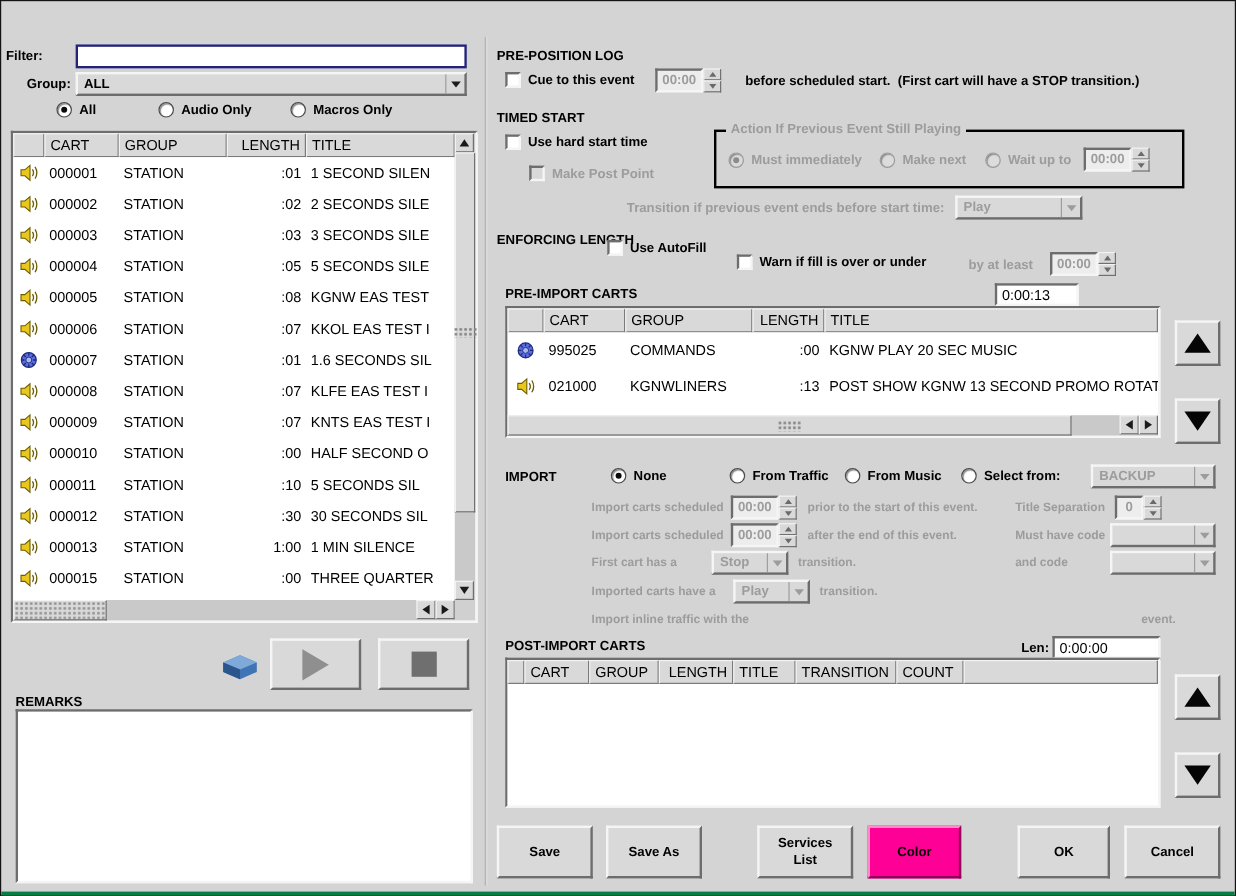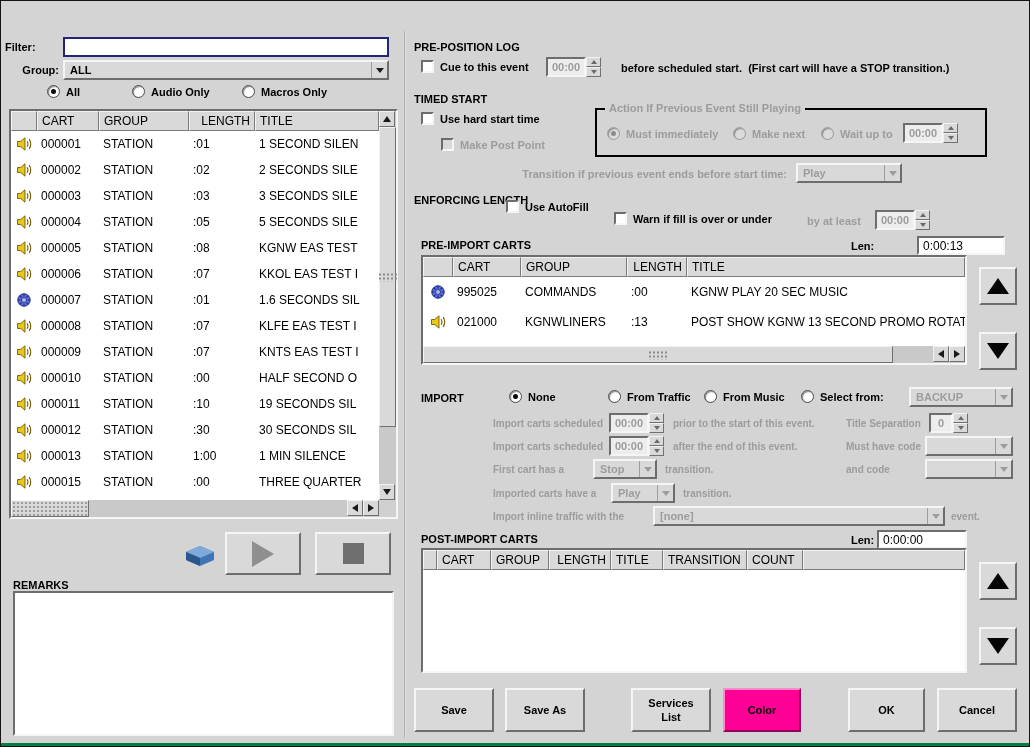--- a/index.html
+++ b/index.html
@@ -50,21 +50,21 @@
 .th{flex:none;font-size:12px;padding:2px 4px;border:1px solid;border-color:#f2f2f2 #7a7a7a #7a7a7a #f2f2f2;white-space:pre;overflow:hidden}
 .tbody{position:absolute;overflow:hidden;background:#fff}
 .trow{display:flex;align-items:center}
 .tc{flex:none;font-size:12px;padding:0 4px;white-space:pre;overflow:hidden}
 .lib .trow{height:26px}
 .pre .trow{height:30px}
 .ci{width:26px;display:flex;align-items:center;justify-content:center;padding:0}
 .lib .cc{width:62px}.lib .cg{width:90px}.lib .cl{width:66px}
 .pre .ci{width:30px}.pre .cc{width:68px}.pre .cg{width:106px}.pre .cl{width:60px}
 .ct{flex:1 1 auto;min-width:0}
-.cl{}
+.cl{text-align:right}
 .thl{text-align:right}
 .post .ci{width:14px}.post .cc{width:54px}.post .cg{width:58px}.post .cl{width:62px}.post .ct2{width:52px}.post .ctr{width:84px}.post .cct{width:56px}.post .cfill{flex:1 1 auto}
 .vscroll{position:absolute;top:0;right:0;bottom:17px;width:17px;display:flex;flex-direction:column;background:#c9c9c9}
 .hscroll{position:absolute;left:0;bottom:0;height:17px;display:flex;background:#c9c9c9}
 .sbtn{width:16px;height:16px;flex:none;display:flex;align-items:center;justify-content:center;background:#d9d9d9;border:1px solid;border-color:#f2f2f2 #707070 #707070 #f2f2f2}
 .vthumb{width:100%;height:300px;flex:none;background:#d9d9d9;border:1px solid;border-color:#f2f2f2 #707070 #707070 #f2f2f2;position:relative}
 .hthumb{height:100%;flex:none;background:#d9d9d9;border:1px solid;border-color:#f2f2f2 #707070 #707070 #f2f2f2;position:relative}
 .vtrack,.htrack{flex:1}
 .grip::after{content:"";position:absolute;left:50%;top:50%;transform:translate(-50%,-50%);width:20px;height:9px;background-image:radial-gradient(circle,#8a8a8a 1px,transparent 1.4px);background-size:4px 4px}
 .gripfull{background-image:radial-gradient(circle,#9a9a9a 1px,transparent 1.4px);background-size:4px 4px}
@@ -217,21 +217,21 @@
           <span class="tc ct">HALF SECOND O</span>
         </div>
         <div class="trow">
           <span class="tc ci"><svg width="16" height="16" viewBox="0 0 16 16">
               <path d="M1.5 5.5h3.2L9 1.8v12.4L4.7 10.5H1.5z" fill="#e9c71d" stroke="#6d5c00" stroke-width=".9"></path>
               <path d="M11 5.2q1.9 2.8 0 5.6M13.2 3.1q3 4.9 0 9.8" fill="none" stroke="#6d5c00" stroke-width="1.1"></path>
             </svg></span>
           <span class="tc cc">000011</span>
           <span class="tc cg">STATION</span>
           <span class="tc cl">:10</span>
-          <span class="tc ct">19 SECONDS SIL</span>
+          <span class="tc ct">5 SECONDS SIL</span>
         </div>
         <div class="trow">
           <span class="tc ci"><svg width="16" height="16" viewBox="0 0 16 16">
               <path d="M1.5 5.5h3.2L9 1.8v12.4L4.7 10.5H1.5z" fill="#e9c71d" stroke="#6d5c00" stroke-width=".9"></path>
               <path d="M11 5.2q1.9 2.8 0 5.6M13.2 3.1q3 4.9 0 9.8" fill="none" stroke="#6d5c00" stroke-width="1.1"></path>
             </svg></span>
           <span class="tc cc">000012</span>
           <span class="tc cg">STATION</span>
           <span class="tc cl">:30</span>
           <span class="tc ct">30 SECONDS SIL</span>
@@ -379,21 +379,21 @@
           <b class="t3u"></b>
         </i>
         <i>
           <b class="t3d"></b>
         </i>
       </span>
   </span>
 
   <span class="sec abs" style="left:420px;top:238px">PRE-IMPORT CARTS</span>
   <span class="lbl abs" style="left:850px;top:239px">Len:</span>
-  <span class="lenbox abs" style="left:916px;top:235px;width:88px;height:19px">0:00:13</span>
+  <span class="lenbox abs" style="left:828px;top:235px;width:70px;height:19px">0:00:13</span>
 
   <div class="tbl in abs pre" style="left:420px;top:254px;width:546px;height:110px">
     <div class="thead">
       <span class="th ci"></span>
       <span class="th cc">CART</span>
       <span class="th cg">GROUP</span>
       <span class="th cl thl">LENGTH</span>
       <span class="th ct">TITLE</span>
     </div>
     <div class="tbody" style="top:20px;left:0;right:0;bottom:16px">
@@ -527,26 +527,20 @@
   <span class="lbl dis sm abs" style="left:492px;top:487px">Imported carts have a</span>
   <span class="combo dis abs" style="left:610px;top:482px;width:64px">
     <span class="cv">Play</span>
     <span class="ca">
         <b class="td7"></b>
       </span>
   </span>
   <span class="lbl dis sm abs" style="left:682px;top:487px">transition.</span>
 
   <span class="lbl dis sm abs" style="left:492px;top:510px">Import inline traffic with the</span>
-  <span class="combo dis abs" style="left:652px;top:505px;width:292px">
-    <span class="cv">[none]</span>
-    <span class="ca">
-        <b class="td7"></b>
-      </span>
-  </span>
   <span class="lbl dis sm abs" style="left:950px;top:510px">event.</span>
 
   <span class="sec abs" style="left:420px;top:532px">POST-IMPORT CARTS</span>
   <span class="lbl abs" style="left:850px;top:533px">Len:</span>
   <span class="lenbox abs" style="left:876px;top:529px;width:90px;height:19px">0:00:00</span>
 
   <div class="tbl in abs post" style="left:420px;top:547px;width:546px;height:125px">
     <div class="thead">
       <span class="th ci"></span>
       <span class="th cc">CART</span>

